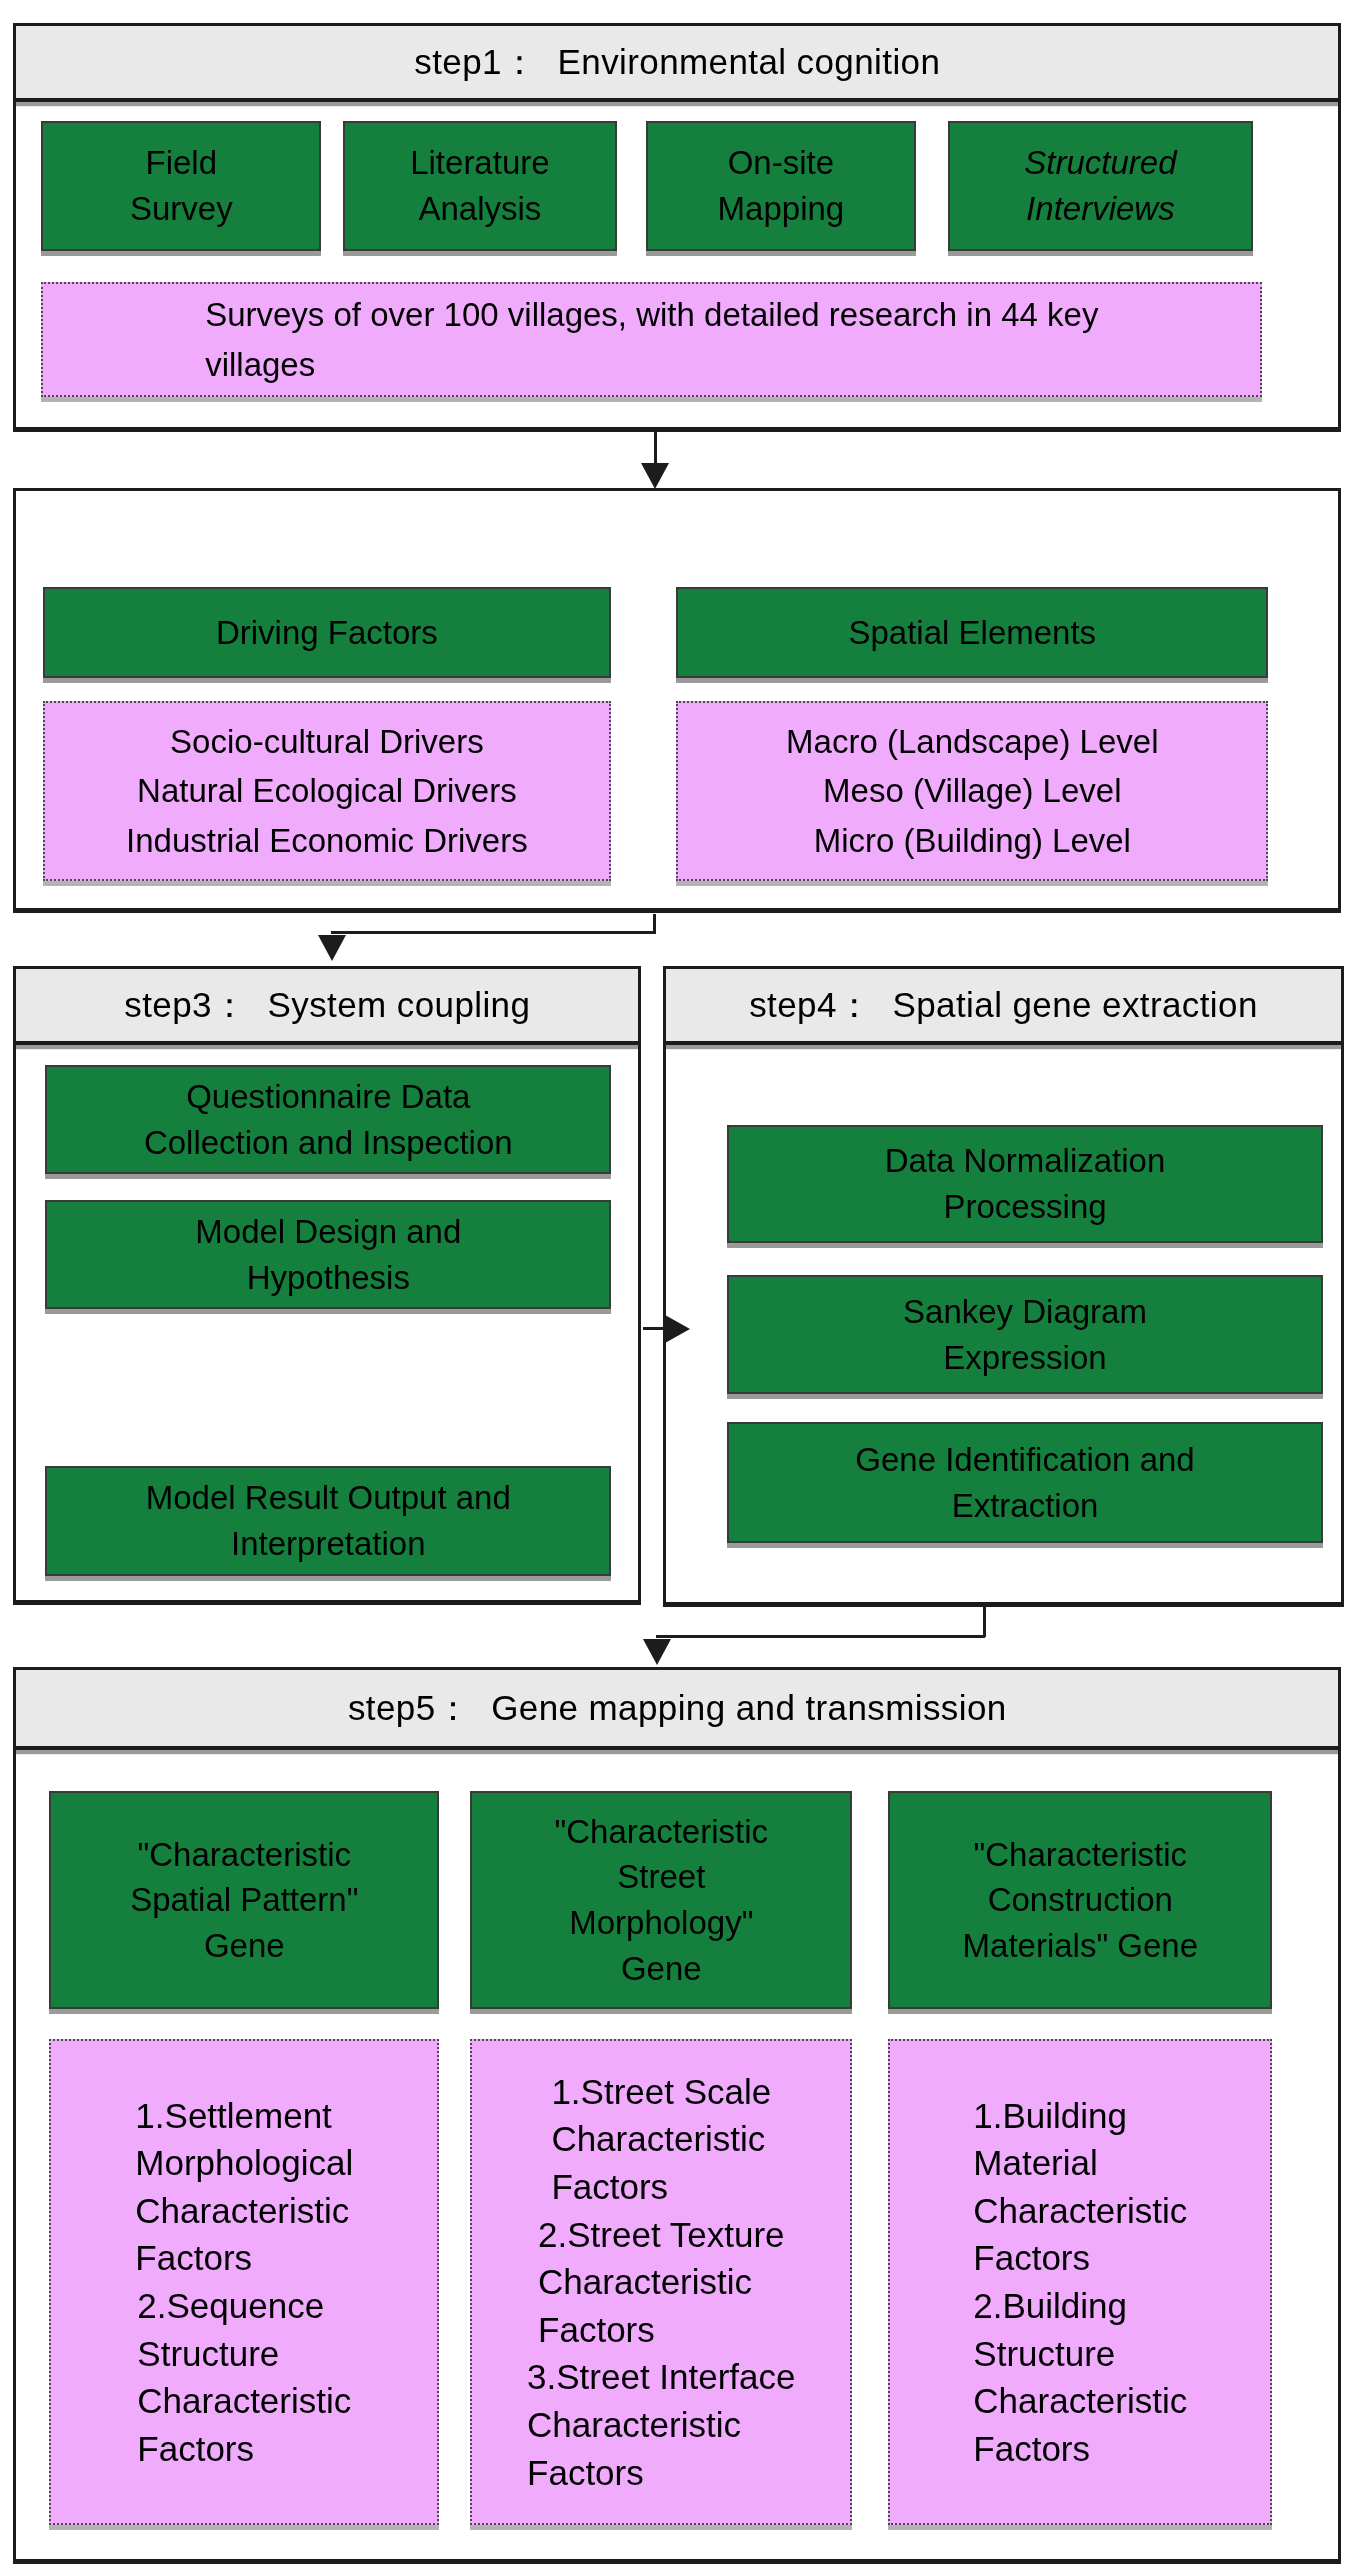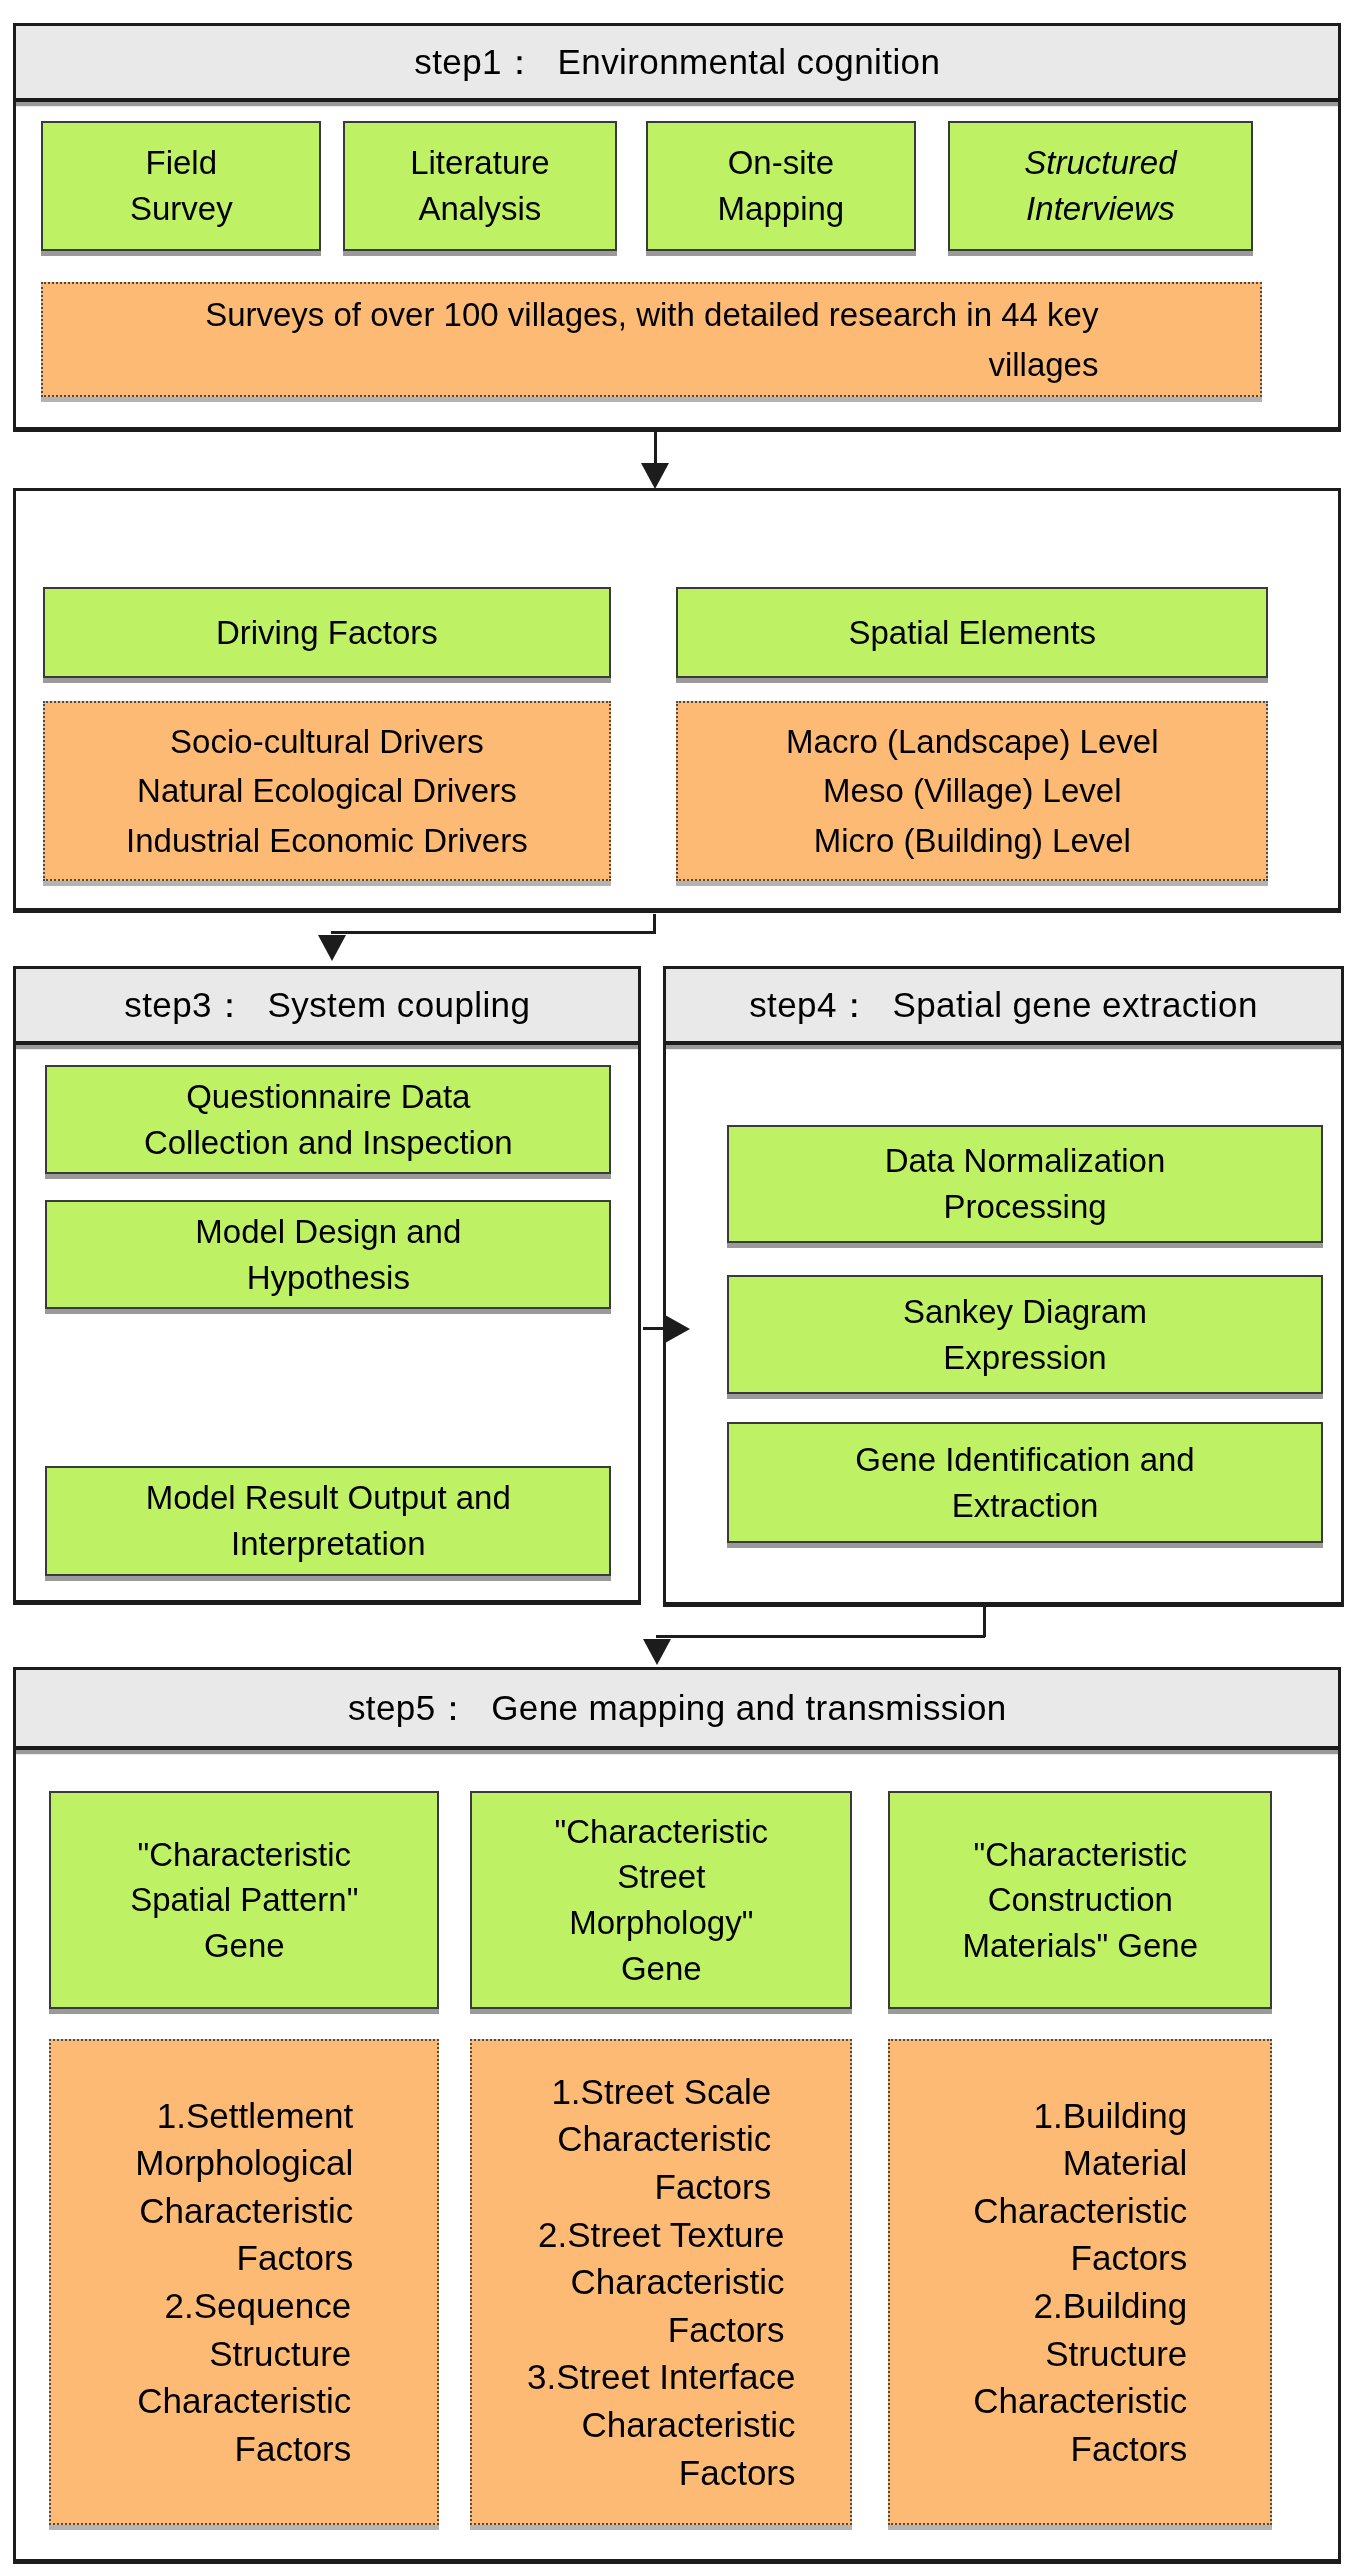--- a/index.html
+++ b/index.html
@@ -17,30 +17,30 @@
     border:3.3px solid var(--border);border-bottom-width:5.8px;
   }
   .hdr{
     position:absolute;top:0;left:0;right:0;height:76px;box-sizing:border-box;
     background:var(--header_bg);border-bottom:4.2px solid var(--border);
     box-shadow:0 4.2px 0 var(--shadow);
     display:flex;align-items:center;justify-content:center;
     font-size:35px;letter-spacing:0.4px;white-space:pre;
   }
   .box{
-    position:absolute;box-sizing:border-box;background:#bef264;
+    position:absolute;box-sizing:border-box;background:#15803d;
     border:2.5px solid #3a3a3a;box-shadow:0 5px 0 var(--shadow);
     display:flex;align-items:center;justify-content:center;text-align:center;
     font-size:33px;line-height:1.38;white-space:pre-line;
   }
   .dotted{
-    position:absolute;box-sizing:border-box;background:#fdba74;
+    position:absolute;box-sizing:border-box;background:#f0abfc;
     border:2.5px dotted var(--dotted);box-shadow:0 5px 0 #b3b3b3;
     display:flex;flex-direction:column;align-items:center;justify-content:center;
-    text-align:right;font-size:33px;line-height:1.5;
+    text-align:left;font-size:33px;line-height:1.5;
   }
   .factors{font-size:35px;line-height:1.36;}
   .factor-item,.list-item{white-space:pre-line;}
   .row{position:absolute;display:flex;}
   .cline{position:absolute;background:var(--border);}
   .tri-down{
     position:absolute;width:0;height:0;
     border-left:14px solid transparent;border-right:14px solid transparent;
     border-top:26.6px solid var(--border);
   }

